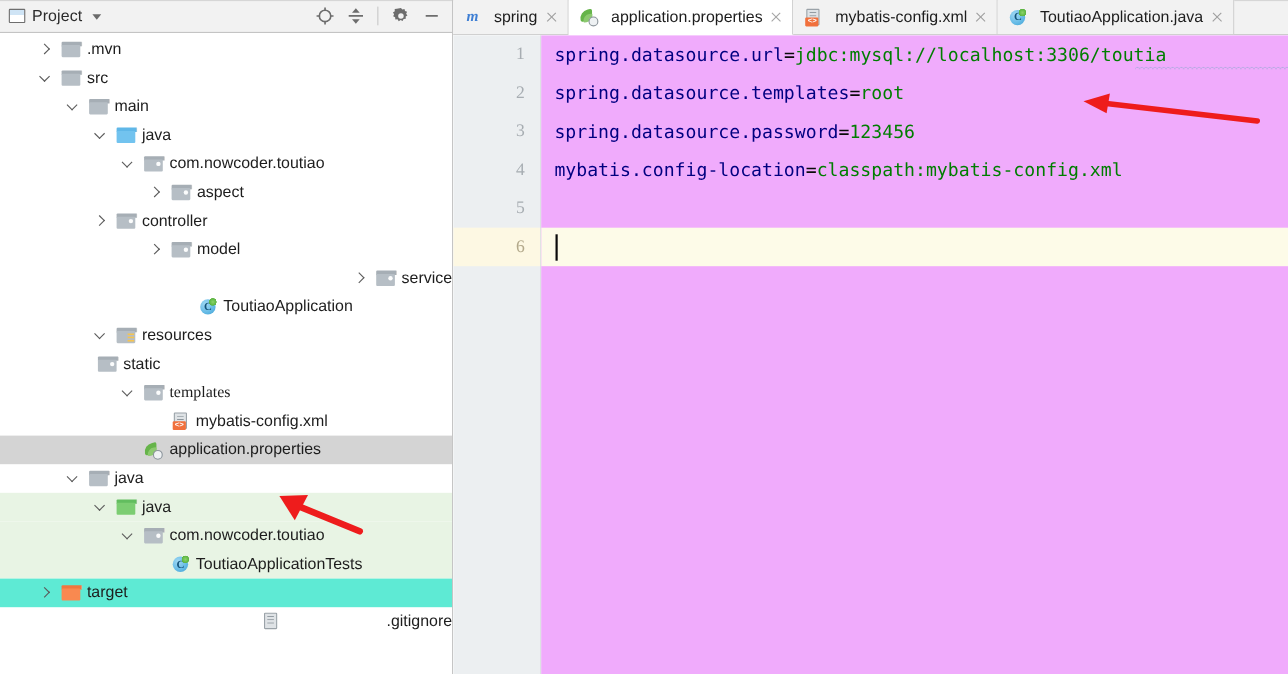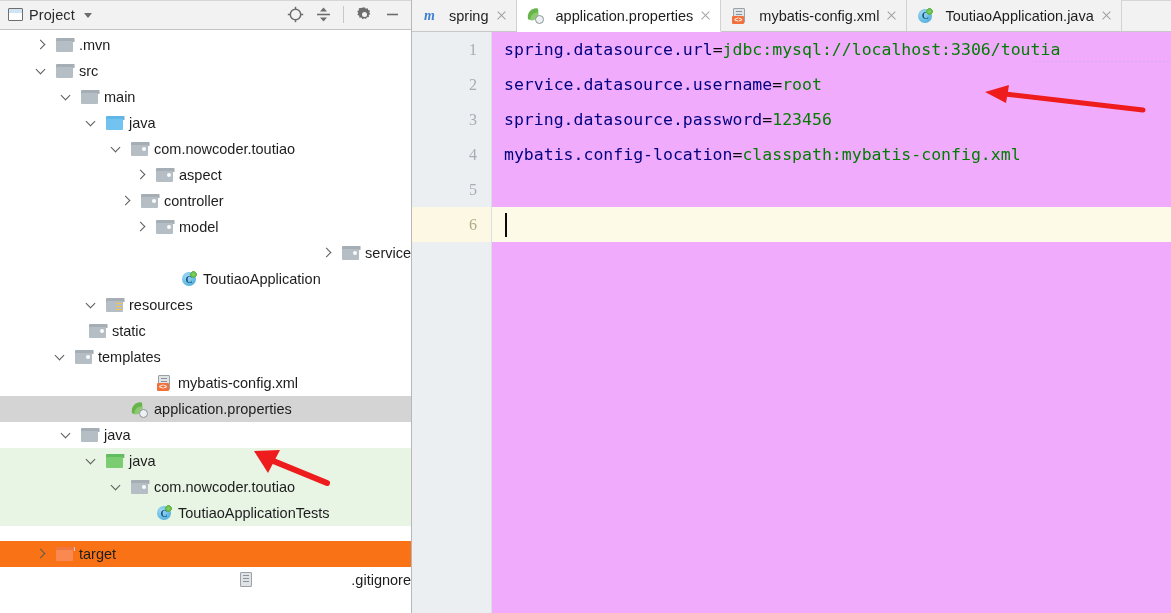--- a/index.html
+++ b/index.html
@@ -86,21 +86,21 @@
     height: 26px;
     display: flex;
     align-items: center;
     white-space: nowrap;
     font-size: 14.5px;
     color: #1d1d1d;
     position: relative;
     cursor: default;
   }
   .row.green  { background: #e8f4e4; }
-  .row.yellow { background: #f97316; margin-top: 15px; }
+  .row.yellow { background: #5eead4; }
   .row.sel {
     background: #d4d4d4;
   }
   .arrow {
     width: 16px; height: 16px;
     flex: 0 0 16px;
     position: relative;
   }
   .arrow.r::before, .arrow.d::before {
     content: "";
@@ -462,21 +462,21 @@
           <span class="arrow r"></span>
           <span style="width: 7px; flex: 0 0 7px;"></span>
           <span class="ic">
             <span class="folder grey pkg">
               <span class="tab"></span>
               <span class="body"></span>
             </span>
           </span>
           <span class="label">aspect</span>
         </div>
-        <div class="row" style="padding-left: 118px;">
+        <div class="row" style="padding-left: 83px;">
           <span class="arrow r"></span>
           <span style="width: 7px; flex: 0 0 7px;"></span>
           <span class="ic">
             <span class="folder grey pkg">
               <span class="tab"></span>
               <span class="body"></span>
             </span>
           </span>
           <span class="label">controller</span>
         </div>
@@ -529,21 +529,21 @@
           <span class="arrow"></span>
           <span style="width: 7px; flex: 0 0 7px;"></span>
           <span class="ic">
             <span class="folder grey pkg">
               <span class="tab"></span>
               <span class="body"></span>
             </span>
           </span>
           <span class="label">static</span>
         </div>
-        <div class="row" style="padding-left: 52px;">
+        <div class="row" style="padding-left: 108px; font-family: Liberation Serif, serif;">
           <span class="arrow d"></span>
           <span style="width: 7px; flex: 0 0 7px;"></span>
           <span class="ic">
             <span class="folder grey pkg">
               <span class="tab"></span>
               <span class="body"></span>
             </span>
           </span>
           <span class="label">templates</span>
         </div>
@@ -690,21 +690,21 @@
           <div class="gline">1</div>
           <div class="gline">2</div>
           <div class="gline">3</div>
           <div class="gline">4</div>
           <div class="gline">5</div>
           <div class="gline cur">6</div>
         </div>
       <div id="code">
 
       <div class="cline"><span class="k">spring.datasource.url</span><span class="eq">=</span><span class="v">jdbc:mysql://localhost:3306/toutia</span><span class="squiggle" style="left: 540px; right: 0px;"></span></div>
-          <div class="cline"><span class="k">service.datasource.username</span><span class="eq">=</span><span class="v">root</span></div>
+          <div class="cline"><span class="k">spring.datasource.templates</span><span class="eq">=</span><span class="v">root</span></div>
           <div class="cline"><span class="k">spring.datasource.password</span><span class="eq">=</span><span class="v">123456</span></div>
           <div class="cline"><span class="k">mybatis.config-location</span><span class="eq">=</span><span class="v">classpath:mybatis-config.xml</span></div>
           <div class="cline"></div>
           <div class="cline cur"></div>
           <div id="caret" style="top: 181px;"></div>
         </div>
     </div>
   </div>
 
   <svg class="arrow-overlay" viewBox="0 0 1171 613">

